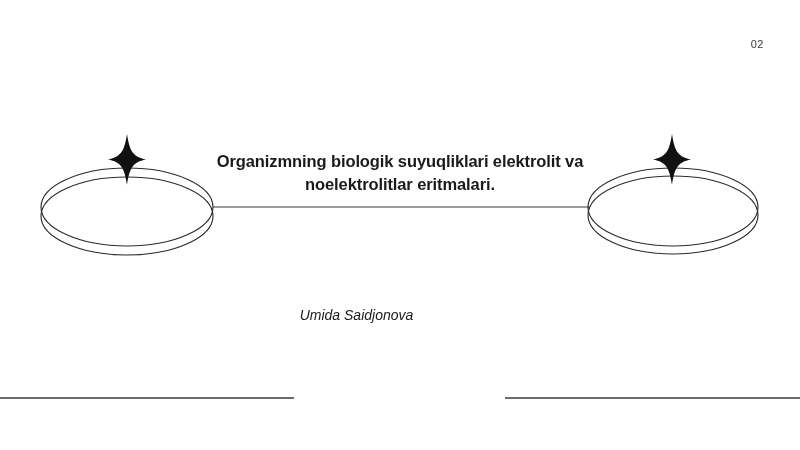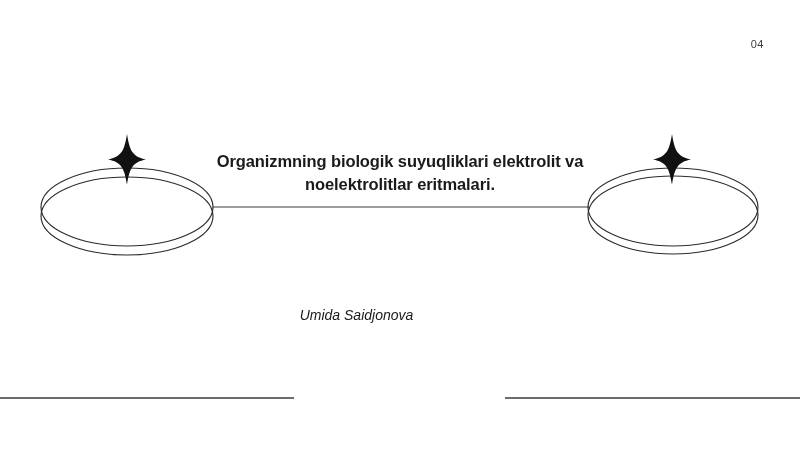--- a/index.html
+++ b/index.html
@@ -90,21 +90,21 @@
     </g>
 
     <g transform="translate(672,160)">
       <path d="M 0,-26 C 2.6,-9.5 5.5,-3.1 19,-0.6 C 5.5,1.9 2.6,8.3 0,24.8 C -2.6,8.3 -5.5,1.9 -19,-0.6 C -5.5,-3.1 -2.6,-9.5 0,-26 Z" fill="#111111"></path>
     </g>
 
     <line x1="0" y1="398" x2="294" y2="398" stroke="#3b3b3b" stroke-width="1.3"></line>
     <line x1="505" y1="398" x2="800" y2="398" stroke="#3b3b3b" stroke-width="1.3"></line>
   </svg>
 
-  <div id="page-number">04</div>
+  <div id="page-number">02</div>
 
   <div id="title-block">
     <h1 id="slide-title">Organizmning biologik suyuqliklari elektrolit va noelektrolitlar eritmalari.</h1>
   </div>
 
   <div id="author-block">
     <span id="author-name">Umida Saidjonova</span>
   </div>
 
 </div>

